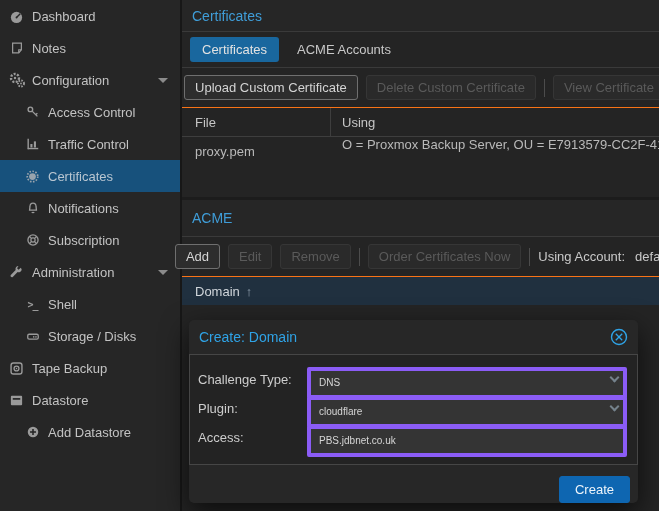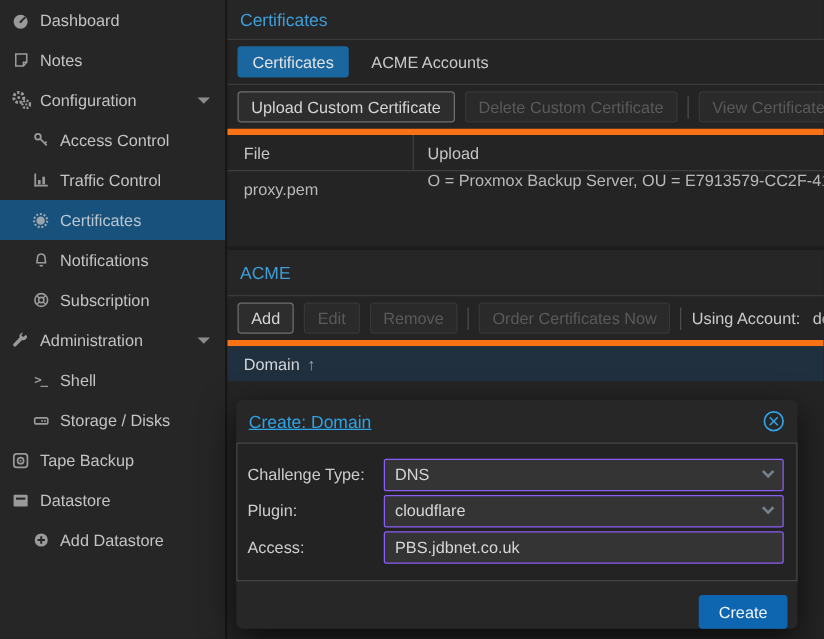--- a/index.html
+++ b/index.html
@@ -43,22 +43,22 @@
     color:#3f9dd8; font-size:14px;
   }
   .tabbar {
     height:36px; border-bottom:1px solid #3a3a3a;
     display:flex; align-items:center; padding-left:8px; gap:6px;
   }
   .tab { padding:5px 12px; border-radius:3px; color:#c8c8c8; cursor:pointer; }
   .tab.active { background:#19679e; color:#e2e2e2; }
 
   .toolbar {
-    height:40px; border-bottom:5px solid #f97316;
-    display:flex; align-items:center; padding-left:8px; gap:8px;
+    height:40px; border-bottom:1px solid #f97316;
+    display:flex; align-items:center; padding-left:8px; gap:8px;justify-content:center;
   }
   .btn {
     background:#2d2d2d; border:1px solid #6f6f6f; border-radius:3px;
     color:#d4d4d4; font-size:13px; padding:4px 10px; cursor:pointer;
     font-family:"Liberation Sans", sans-serif; white-space:nowrap;
   }
   .btn.disabled { border-color:#363636; background:#2a2a2a; color:#5a5a5a; cursor:default; }
   .tsep { width:1px; height:18px; background:#4c4c4c; flex:none; }
   .using-account { display:flex; gap:10px; color:#c9c9c9; white-space:nowrap; }
 
@@ -86,35 +86,35 @@
 
   
   .modal {
     position:absolute; left:189px; top:320px; width:449px; height:183px;
     background:#272727; border-radius:5px;
     box-shadow:0 10px 28px rgba(0,0,0,0.65);
     display:flex; flex-direction:column;
   }
   .modal-titlebar {
     height:36px; display:flex; align-items:center; padding:0 10px;
-    color:#2fa3e6; font-size:14px;text-decoration:underline;
+    color:#2fa3e6; font-size:14px;
   }
   .modal-title { flex:1; }
   .modal-close { width:18px; height:18px; cursor:pointer; display:flex; }
   .modal-body {
     flex:1; background:#232323; border:1px solid #464646; border-left:none; border-right:none;
     border-left:1px solid #464646; border-right:1px solid #464646;
     margin:0; padding:12px 10px 10px 8px;
   }
   .form-row { display:flex; align-items:center; height:25px; margin-bottom:4px; }
   .form-label { width:109px; color:#cdcdcd; flex:none; }
   .field-wrap { flex:1; position:relative; height:25px; }
   .field {
-    width:100%; height:25px; background:#343434; border:1px solid #8b5cf6;
-    color:#d6d6d6; font-size:13px; padding:12px 8px;
+    width:100%; height:25px; background:#343434; border:4px solid #8b5cf6;
+    color:#d6d6d6; font-size:10px; padding:12px 8px;
     font-family:"Liberation Sans", sans-serif; border-radius:2px;
   }
   .chev {
     position:absolute; right:9px; top:7px; width:7px; height:7px;
     border-right:2px solid #75828c; border-bottom:2px solid #75828c;
     transform:rotate(45deg); pointer-events:none;
   }
   .modal-footer {
     height:41px; display:flex; align-items:flex-end; justify-content:flex-end;
     padding-right:8px;
@@ -297,21 +297,21 @@
 
   <div class="toolbar">
     <button class="btn">Upload Custom Certificate</button>
     <button class="btn disabled">Delete Custom Certificate</button>
     <span class="tsep"></span>
     <button class="btn disabled">View Certificate</button>
   </div>
 
   <div class="grid-header">
     <div class="col-file">File</div>
-    <div class="col-issuer">Upload</div>
+    <div class="col-issuer">Using</div>
   </div>
 
   <div class="grid-row">
     <div class="col-file">proxy.pem</div>
     <div class="col-issuer">O = Proxmox Backup Server, OU = E7913579-CC2F-41</div>
   </div>
 
   <div class="cert-grid-space"></div>
   <div class="splitter"></div>
 

